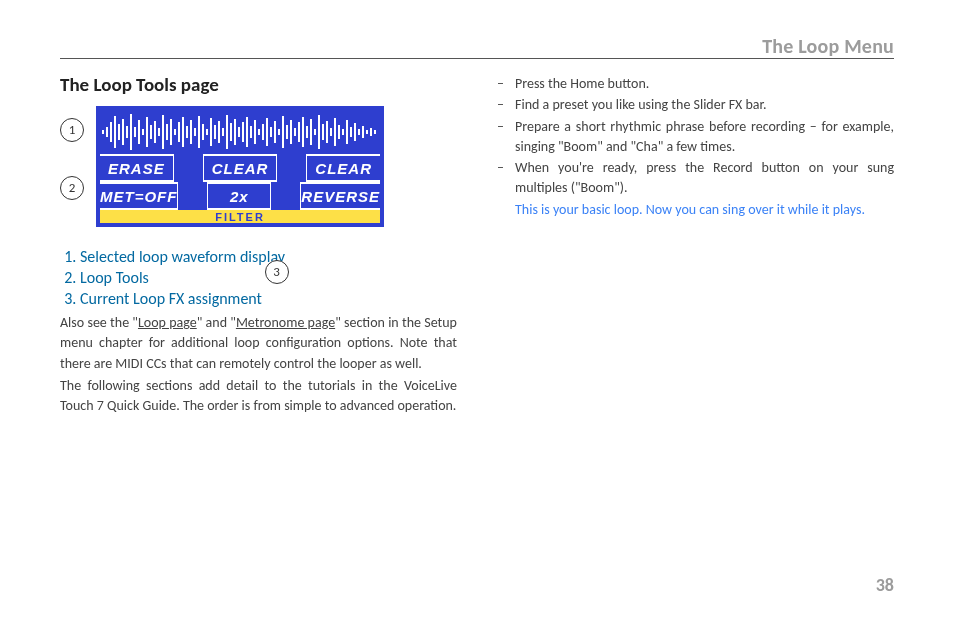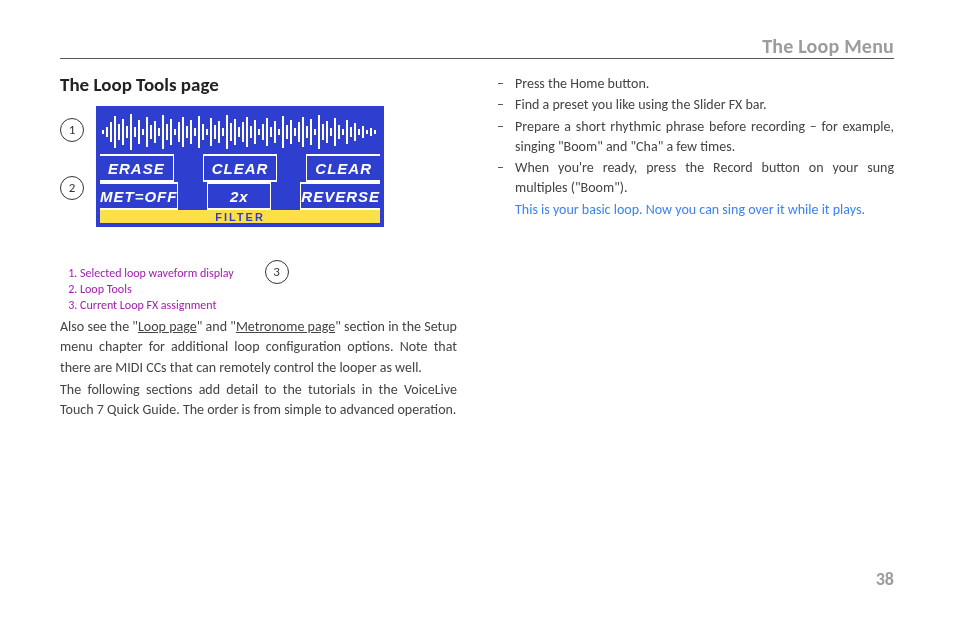--- a/index.html
+++ b/index.html
@@ -98,24 +98,24 @@
   }
   .c1 { left: 0; top: 12px; }
   .c2 { left: 0; top: 70px; }
   .c3 { left: 50%; transform: translateX(-50%); top: 154px; margin-left: 18px;}
   .body {
     font-size: 14px;
     line-height: 1.45;
     color: #444;
   }
   ol.legend {
-    margin: 38px 0 4px 0;
+    margin: 19px 0 4px 0;
     padding-left: 20px;
-    font-size: 12px;
-    color: #a21caf;
+    font-size: 16px;
+    color: #0369a1;
   }
   ol.legend li { padding: 1px 0; }
   .body p { margin: 2px 0; text-align: justify; }
   .u { text-decoration: underline; }
   ul.dash {
     list-style: none;
     margin: 0; padding: 0;
     font-size: 14px;
     color: #444;
   }
@@ -128,21 +128,21 @@
   }
   ul.dash > li::before {
     content: "–";
     position: absolute;
     left: 0; top: 0;
   }
   .trailing { padding-left: 18px; text-align: justify; font-size:14px; color:#3b82f6; line-height:1.45; margin-top:1px;}
   .pagenum {
     position: absolute;
     right: 60px;
-    bottom: 28px;
+    bottom: 22px;
     font-size: 18px;
     font-weight: 700;
     color: #9c9c9c;
   }
 </style>
 </head>
 <body>
 
 <div class="page">
 

